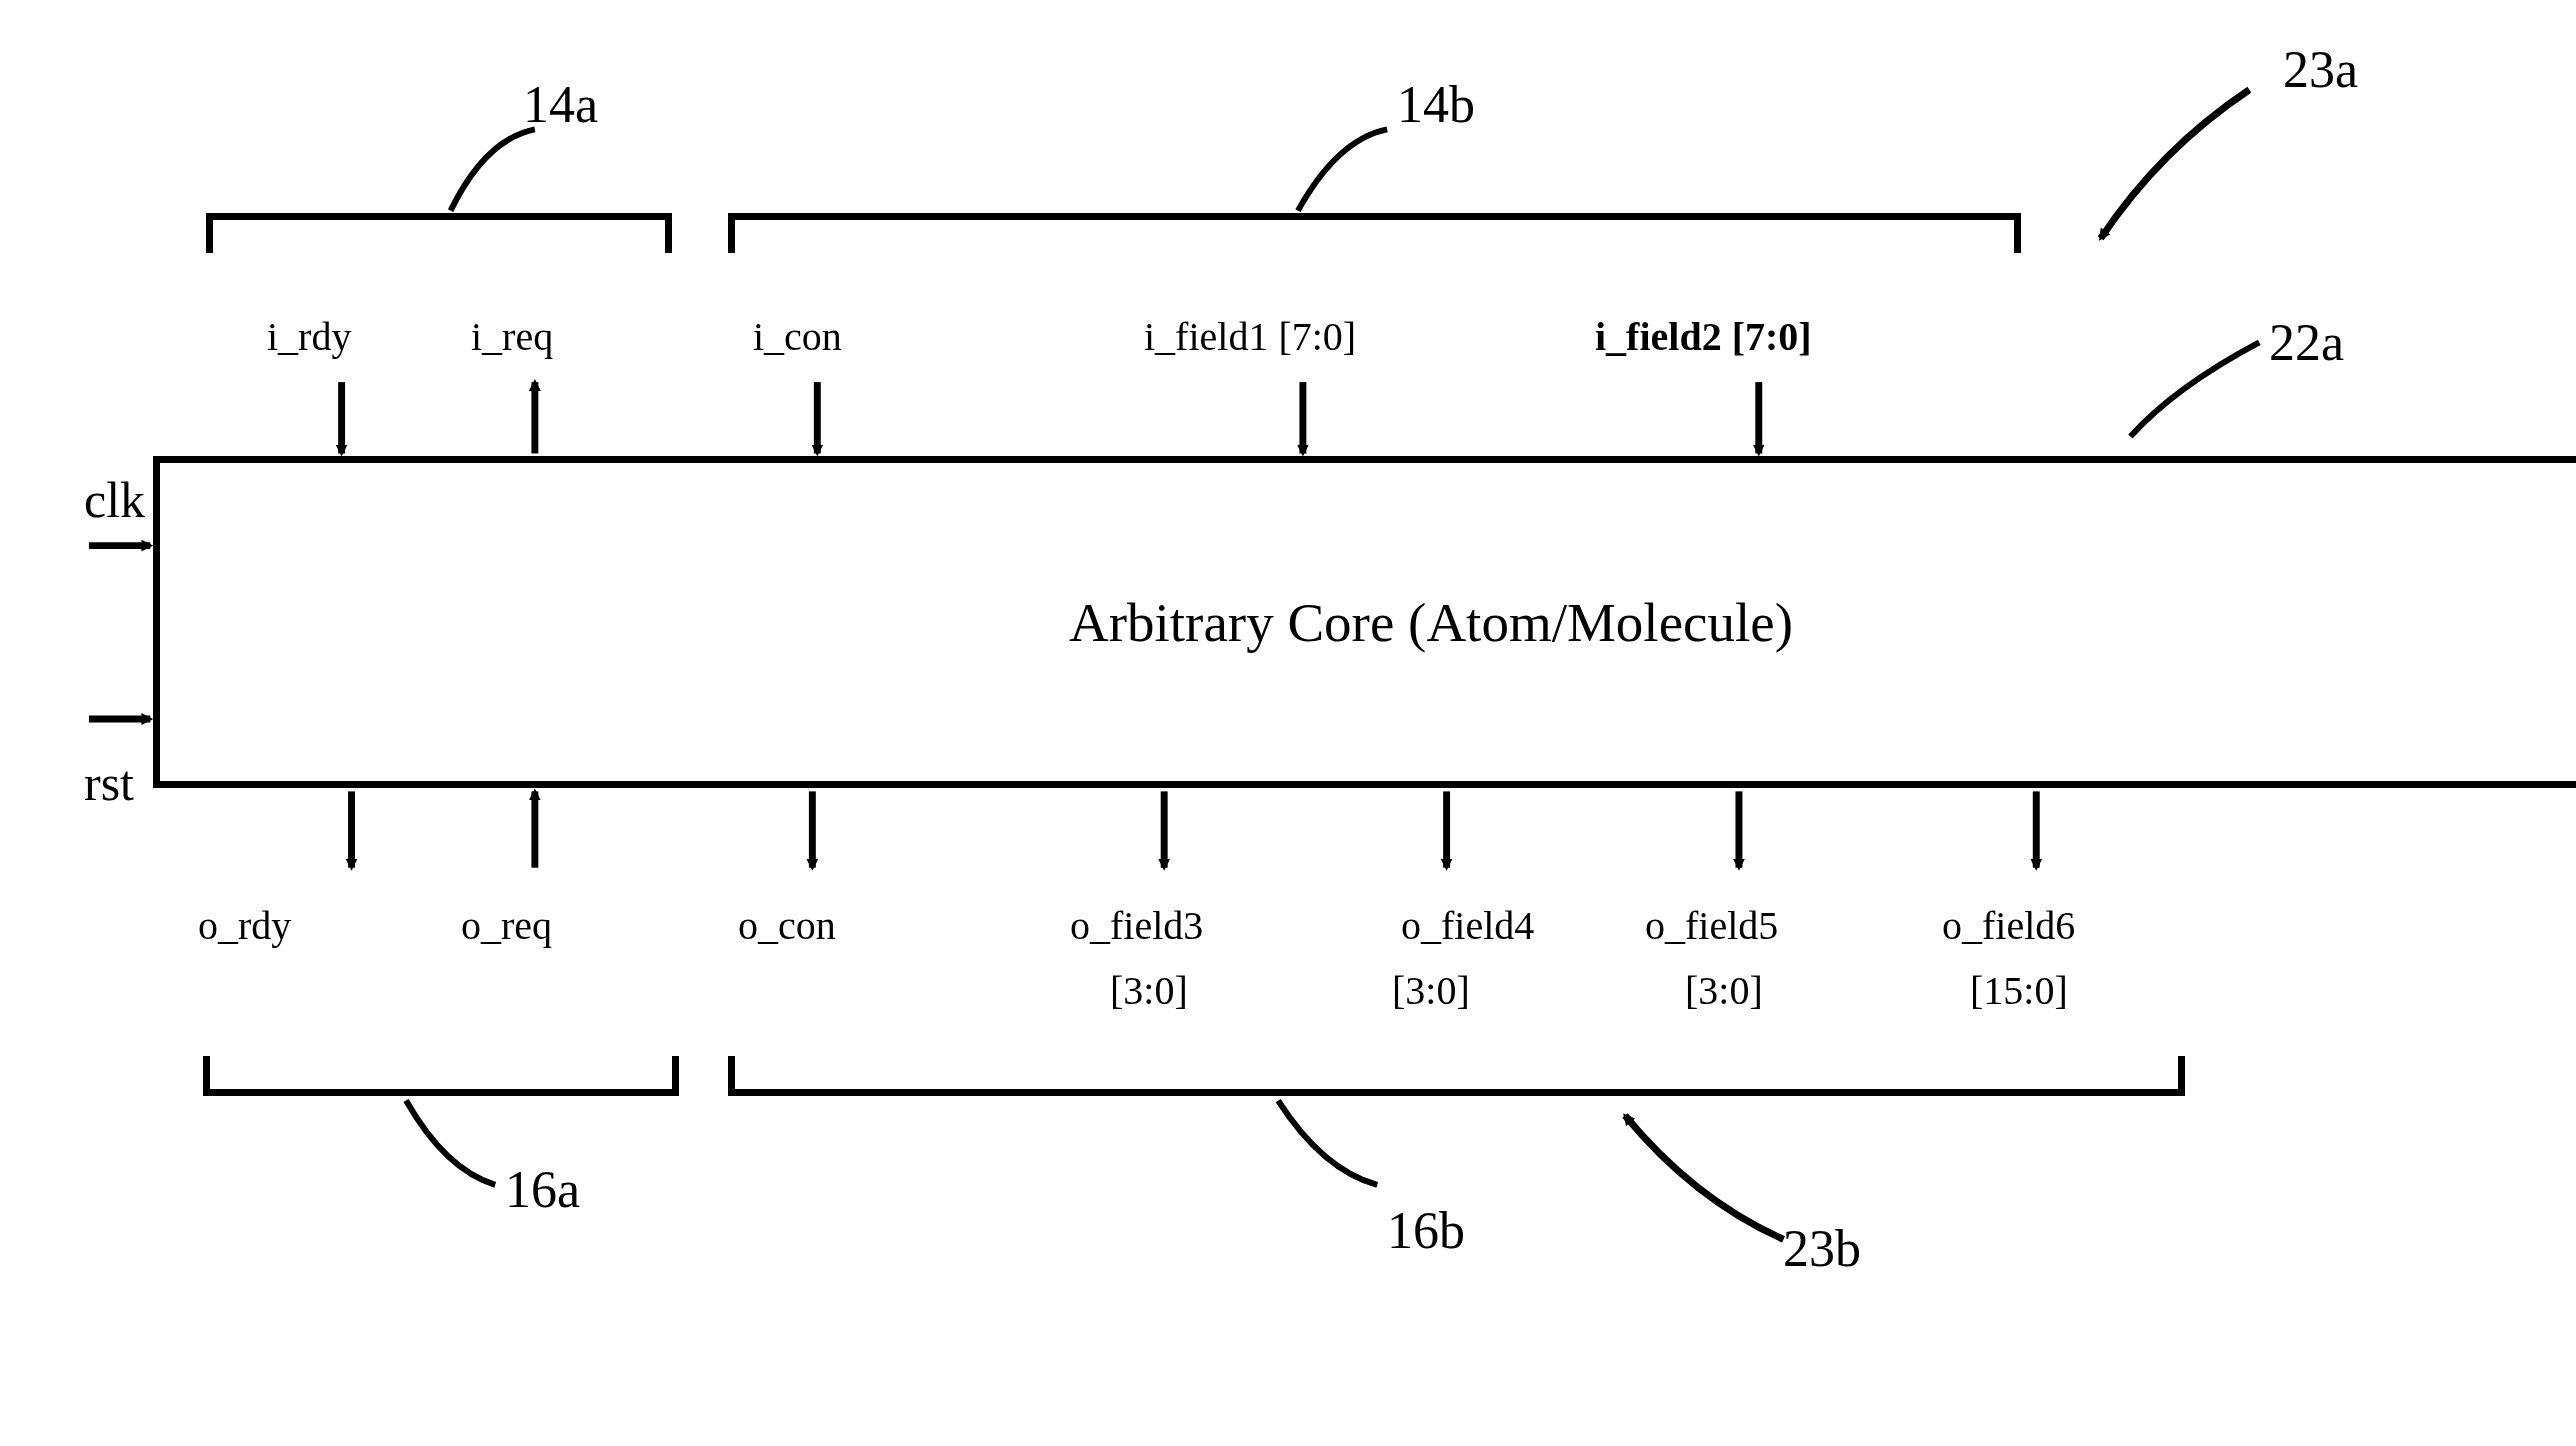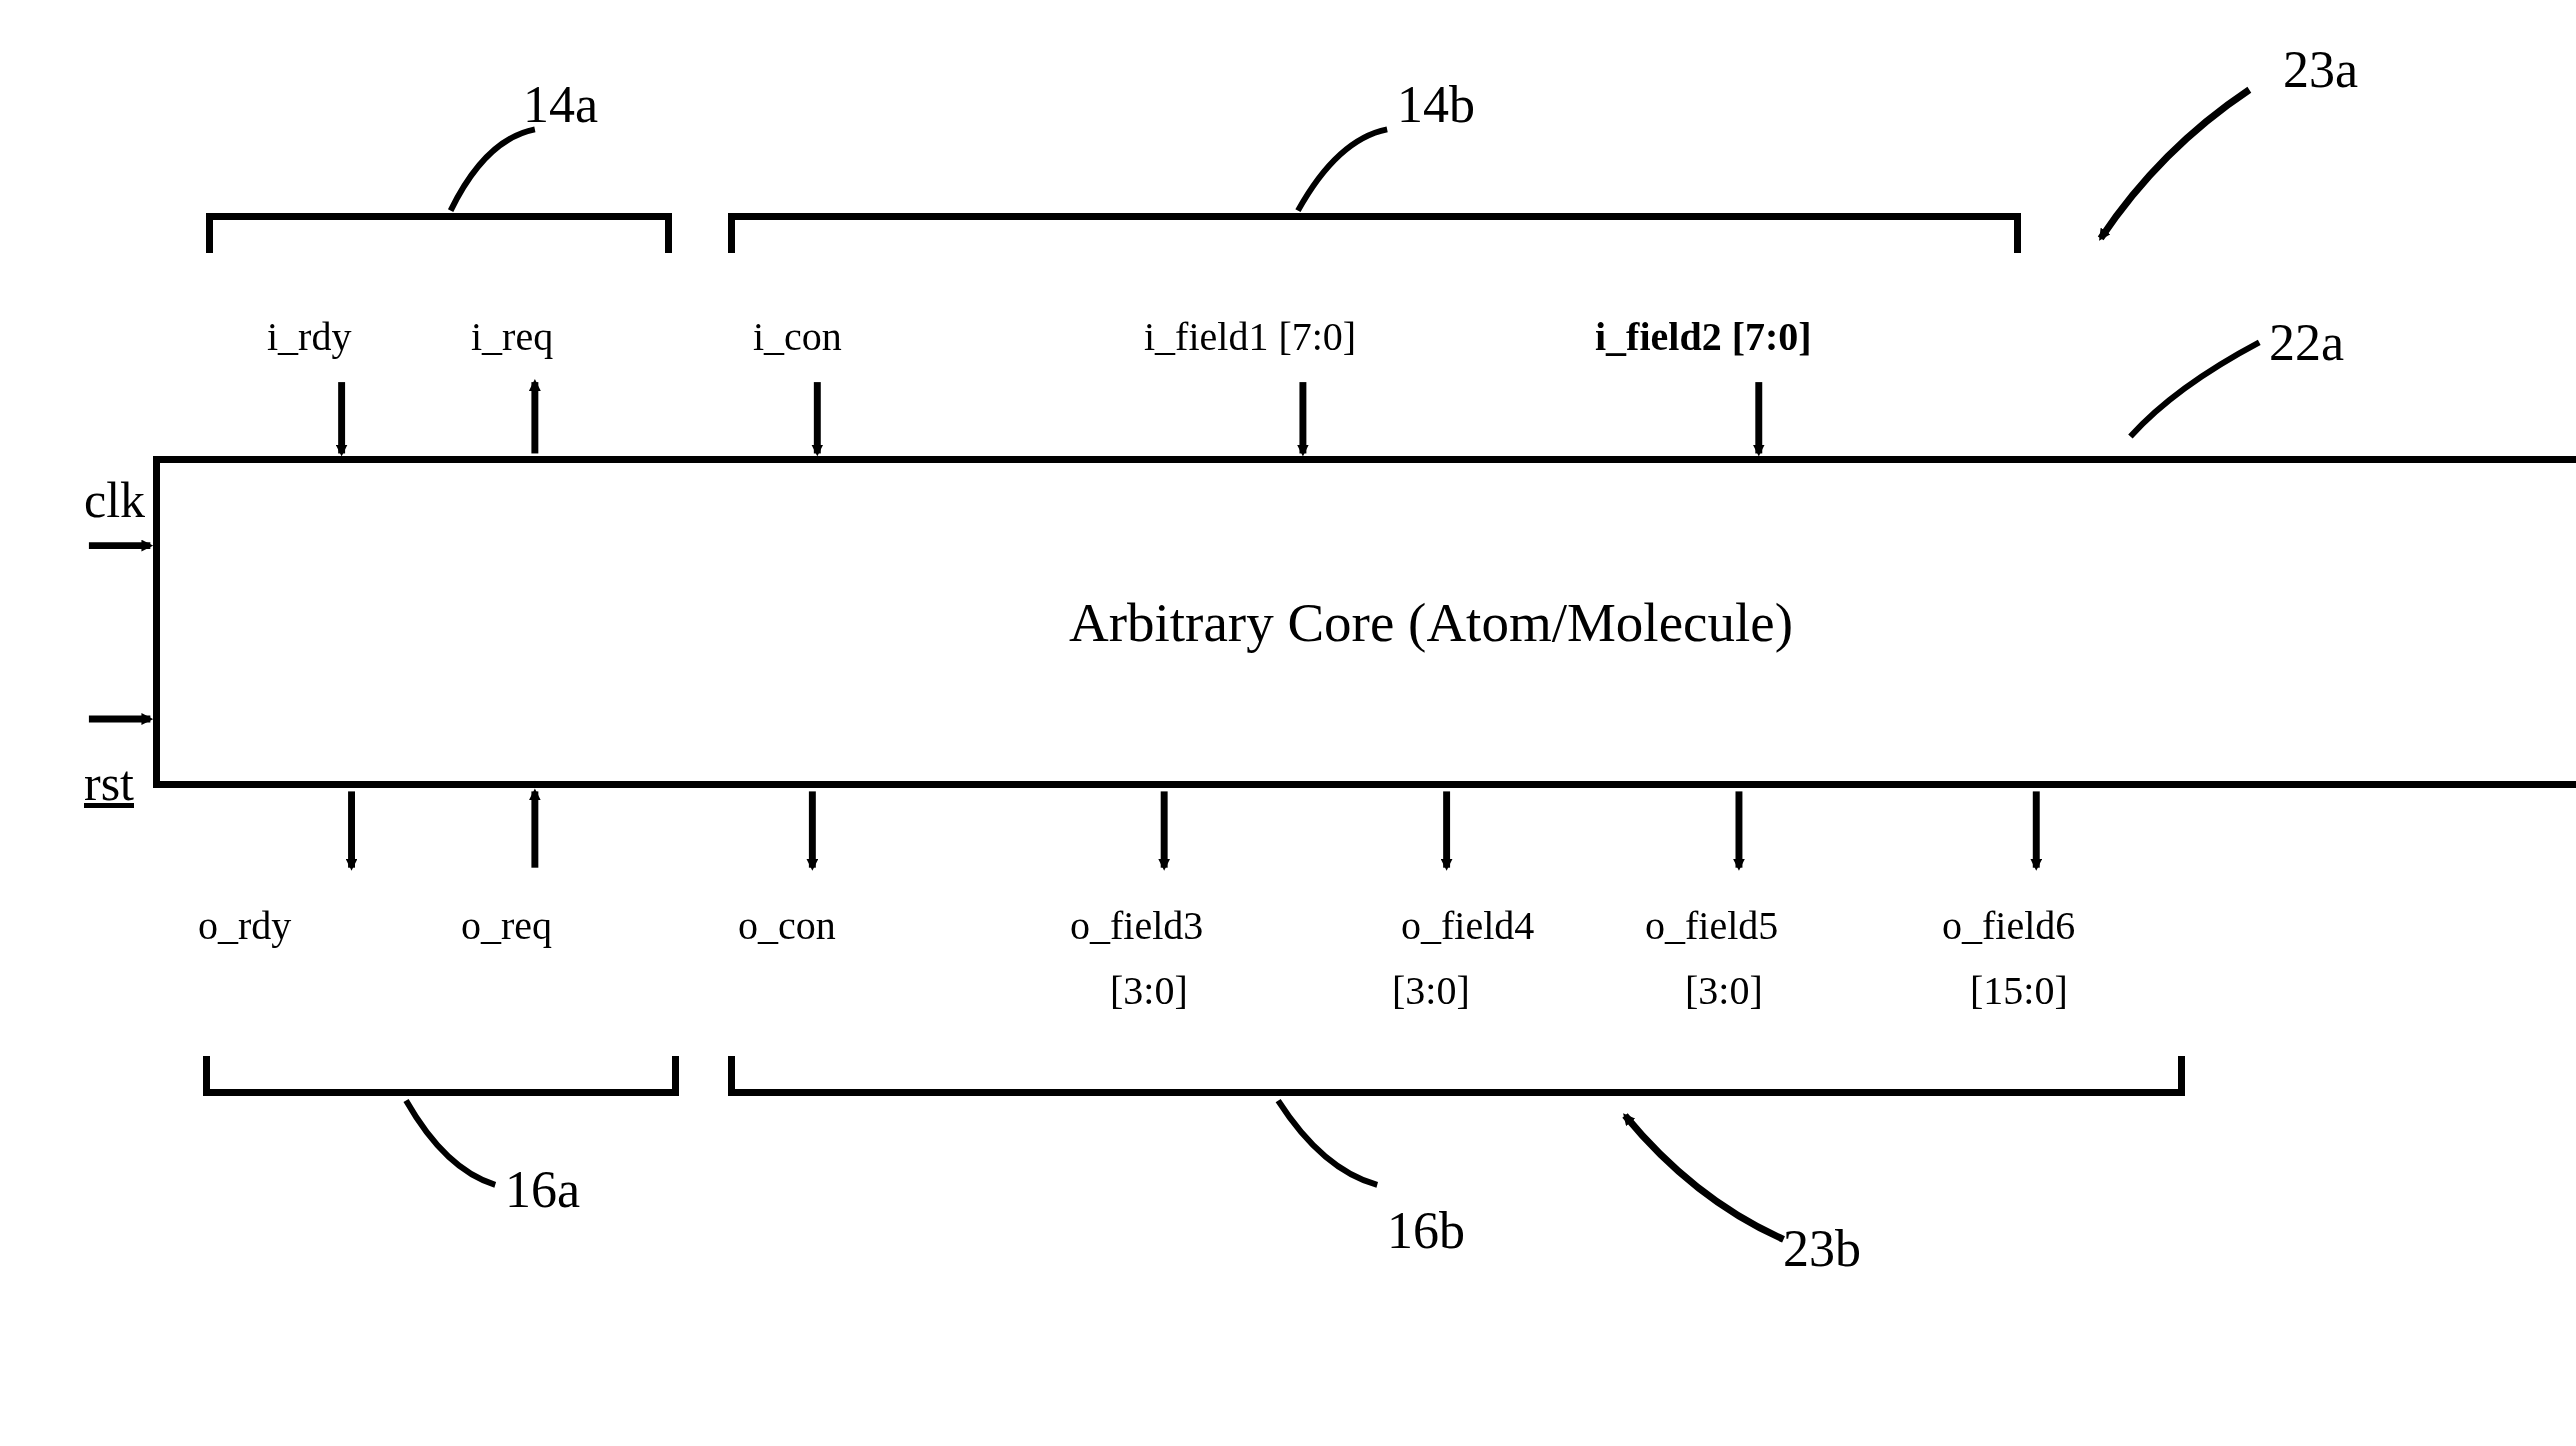--- a/index.html
+++ b/index.html
@@ -71,21 +71,21 @@
 </head>
 <body>
 
 <div class="diagram">
 
   <div class="core-box">
     <div class="core-label">Arbitrary Core (Atom/Molecule)</div>
   </div>
 
   <div class="side-label" style="left:5px; top:431px;">clk</div>
-  <div class="side-label" style="left:5px; top:714px;text-decoration:underline;">rst</div>
+  <div class="side-label" style="left:5px; top:714px;">rst</div>
 
   <div class="signal-label" style="left:188px; top:273px;">i_rdy</div>
   <div class="signal-label" style="left:392px; top:273px;">i_req</div>
   <div class="signal-label" style="left:674px; top:273px;">i_con</div>
   <div class="signal-label" style="left:1065px; top:273px;">i_field1 [7:0]</div>
   <div class="signal-label" style="left:1516px; top:273px;font-weight:bold;">i_field2 [7:0]</div>
 
   <div class="signal-label" style="left:119px; top:862px;">o_rdy</div>
   <div class="signal-label" style="left:382px; top:862px;">o_req</div>
   <div class="signal-label" style="left:659px; top:862px;">o_con</div>

